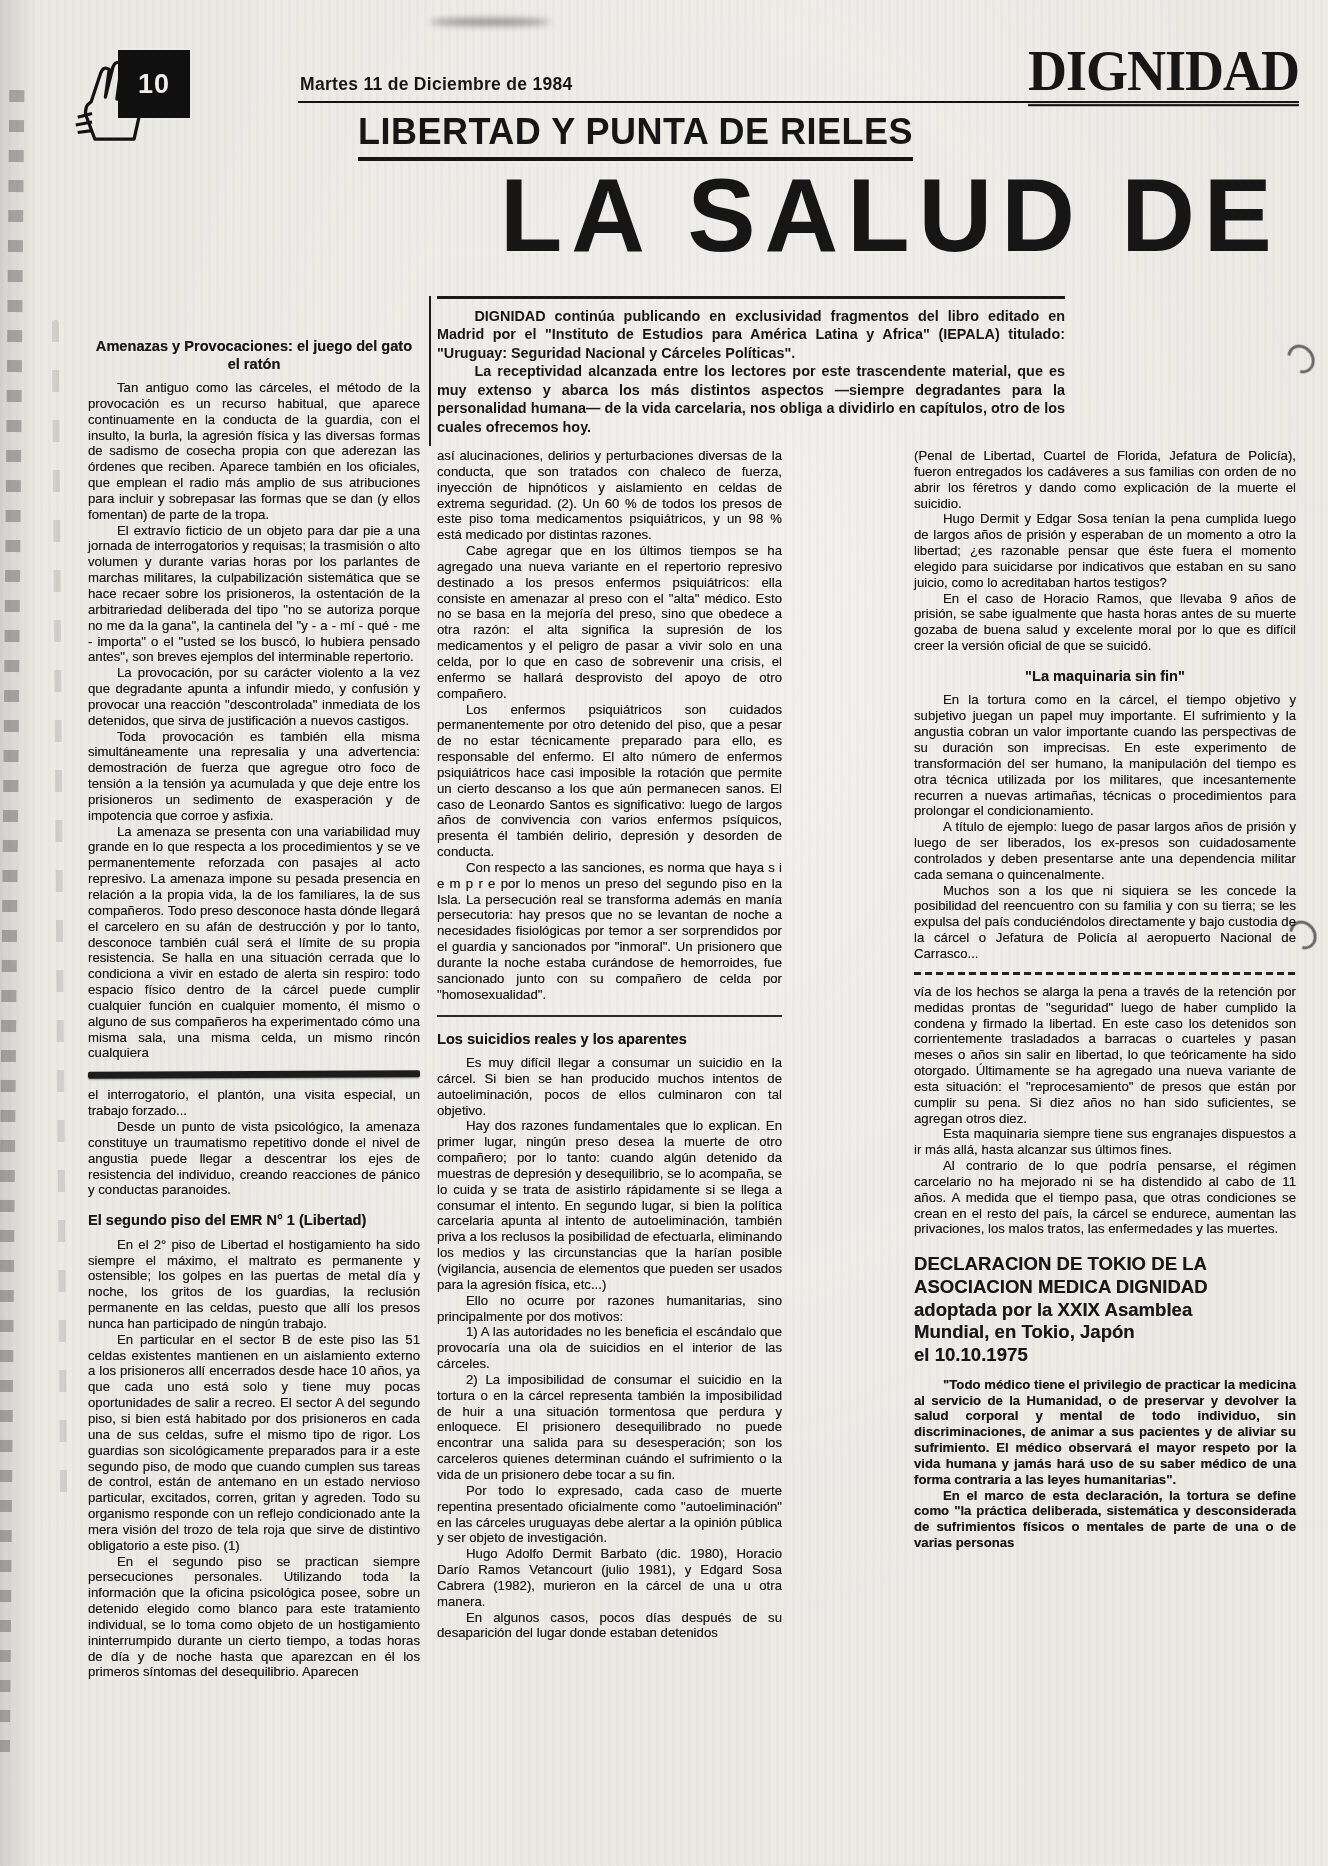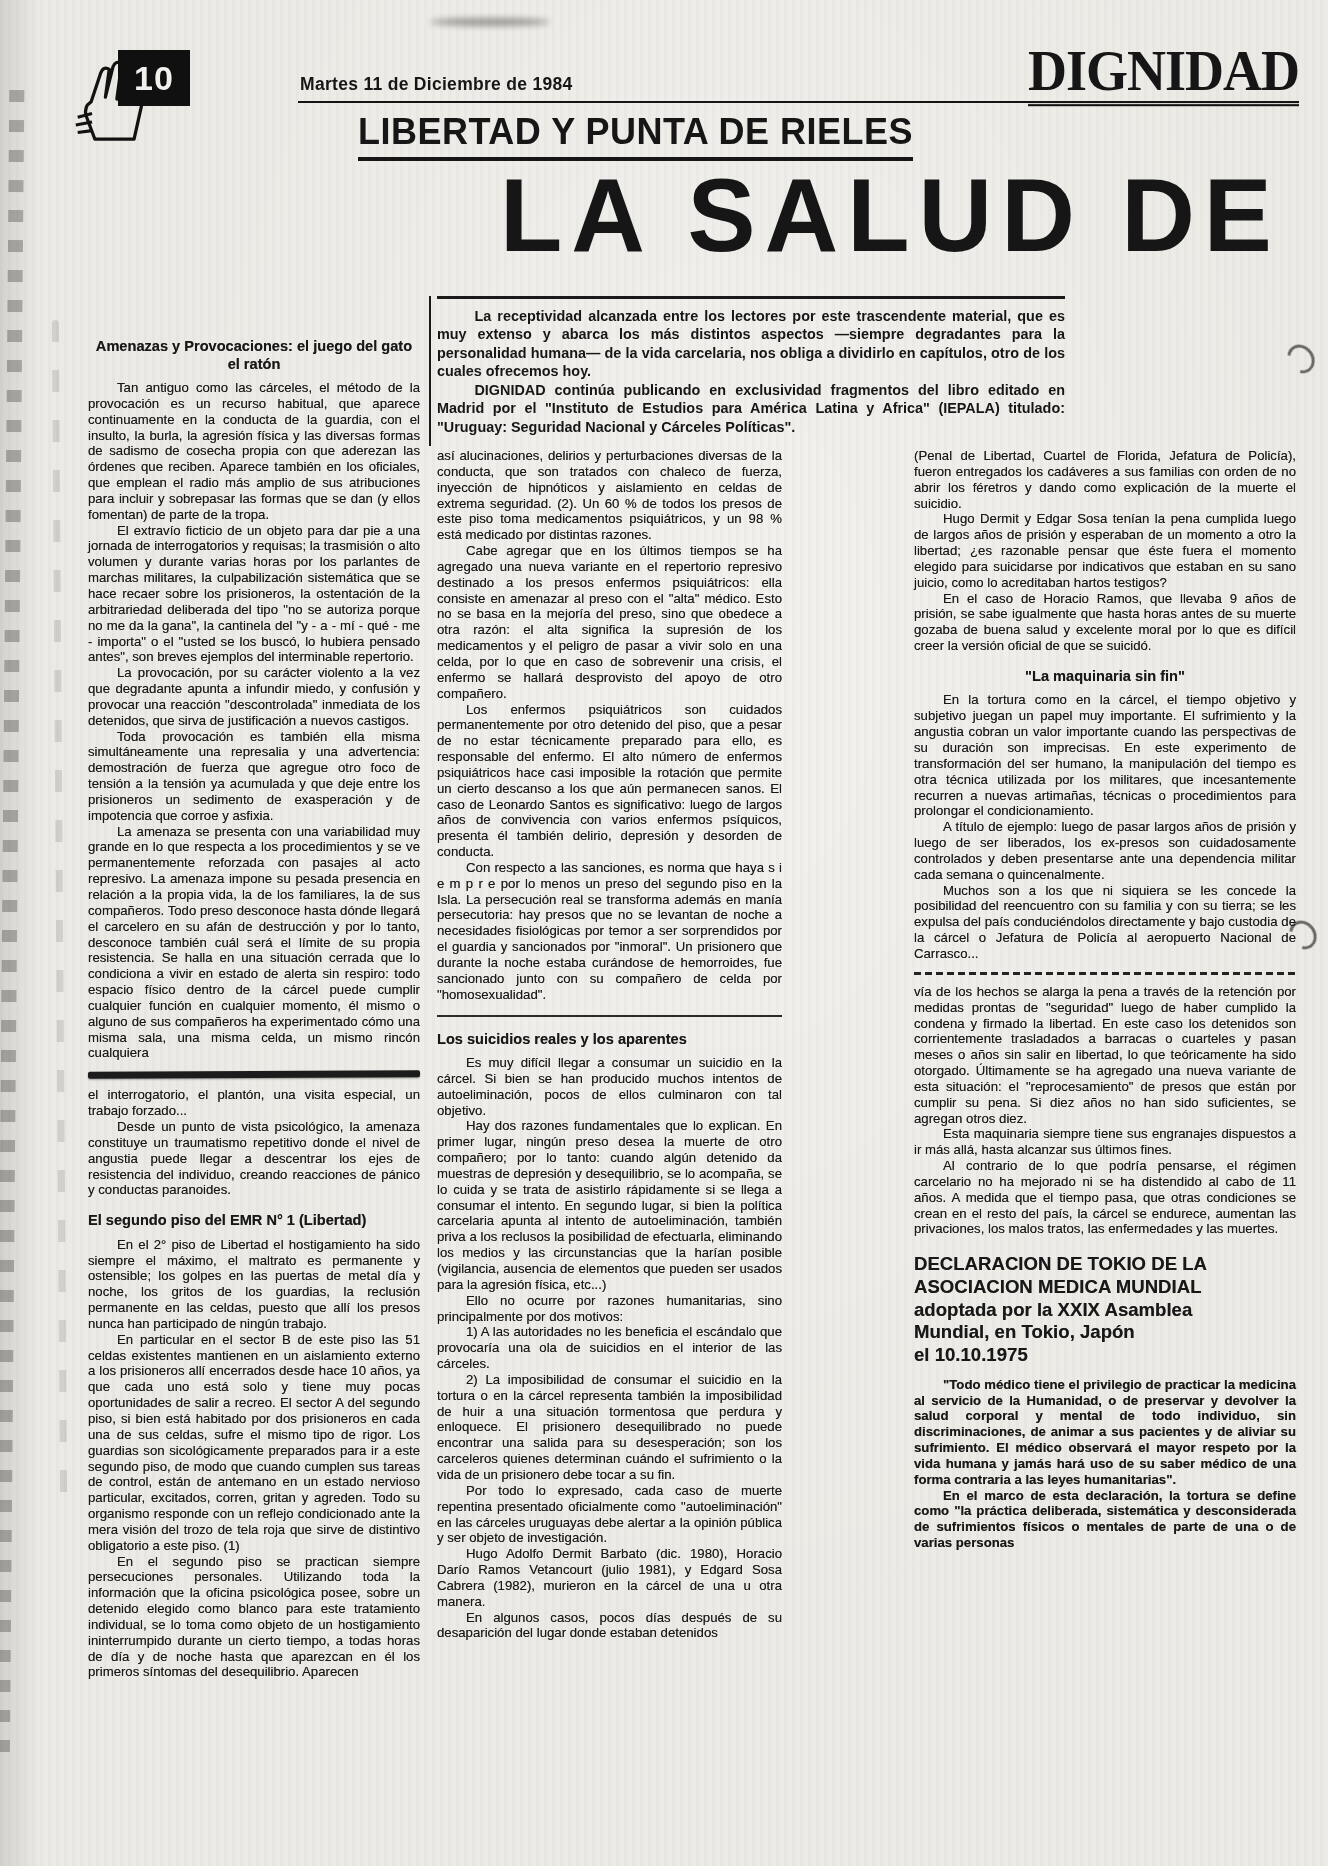--- a/index.html
+++ b/index.html
@@ -37,22 +37,22 @@
     position:absolute; width:26px; height:30px;
     border:3px solid rgba(50,50,50,0.7); border-radius:50%;
     border-left-color:transparent; transform:rotate(-35deg); filter:blur(0.4px);
   }
   .margin-mark.m1 { left:1288px; top:344px; }
   .margin-mark.m2 { left:1290px; top:920px; }
 
   
   .hand { position:absolute; left:66px; top:58px; }
   .pagenum {
-    position:absolute; left:118px; top:50px; width:72px; height:56px;
-    background:#101010; color:#f2f0ec; font-weight:bold; font-size:34px;
+    position:absolute; left:118px; top:50px; width:72px; height:68px;
+    background:#101010; color:#f2f0ec; font-weight:bold; font-size:27px;
     display:flex; align-items:center; justify-content:center;
     letter-spacing:1px;
   }
   .issue-date {
     position:absolute; left:300px; top:74px; width:730px;
     font-weight:bold; font-size:17.5px; letter-spacing:.3px;
   }
   .date-rule { position:absolute; left:298px; top:101px; width:732px; height:2px; background:#141414; }
   .masthead {
     position:absolute; left:1028px; top:44px;
@@ -132,22 +132,22 @@
   </div>
   <div class="pagenum">10</div>
   <div class="issue-date">Martes 11 de Diciembre de 1984</div>
   <div class="date-rule"></div>
   <div class="masthead">DIGNIDAD</div>
   <div class="kicker">LIBERTAD Y PUNTA DE RIELES</div>
   <div class="headline">LA SALUD DE</div>
 
   <div class="vrule"></div>
   <section class="intro">
+    <p>DIGNIDAD continúa publicando en exclusividad fragmentos del libro editado en Madrid por el "Instituto de Estudios para América Latina y Africa" (IEPALA) titulado: "Uruguay: Seguridad Nacional y Cárceles Políticas".</p>
     <p>La receptividad alcanzada entre los lectores por este trascendente material, que es muy extenso y abarca los más distintos aspectos —siempre degradantes para la personalidad humana— de la vida carcelaria, nos obliga a dividirlo en capítulos, otro de los cuales ofrecemos hoy.</p>
-    <p>DIGNIDAD continúa publicando en exclusividad fragmentos del libro editado en Madrid por el "Instituto de Estudios para América Latina y Africa" (IEPALA) titulado: "Uruguay: Seguridad Nacional y Cárceles Políticas".</p>
   </section>
 
   <section class="col col-left">
     <h2 style="margin-top:0;text-align:center;">Amenazas y Provocaciones: el juego del gato el ratón</h2>
     <p>Tan antiguo como las cárceles, el método de la provocación es un recurso habitual, que aparece continuamente en la conducta de la guardia, con el insulto, la burla, la agresión física y las diversas formas de sadismo de cosecha propia con que aderezan las órdenes que reciben. Aparece también en los oficiales, que emplean el radio más amplio de sus atribuciones para incluir y sobrepasar las formas que se dan (y ellos fomentan) de parte de la tropa.</p>
     <p>El extravío ficticio de un objeto para dar pie a una jornada de interrogatorios y requisas; la trasmisión o alto volumen y durante varias horas por los parlantes de marchas militares, la culpabilización sistemática que se hace recaer sobre los prisioneros, la ostentación de la arbitrariedad deliberada del tipo "no se autoriza porque no me da la gana", la cantinela del "y - a - mí - qué - me - importa" o el "usted se los buscó, lo hubiera pensado antes", son breves ejemplos del interminable repertorio.</p>
     <p>La provocación, por su carácter violento a la vez que degradante apunta a infundir miedo, y confusión y provocar una reacción "descontrolada" inmediata de los detenidos, que sirva de justificación a nuevos castigos.</p>
     <p>Toda provocación es también ella misma simultáneamente una represalia y una advertencia: demostración de fuerza que agregue otro foco de tensión a la tensión ya acumulada y que deje entre los prisioneros un sedimento de exasperación y de impotencia que corroe y asfixia.</p>
     <p>La amenaza se presenta con una variabilidad muy grande en lo que respecta a los procedimientos y se ve permanentemente reforzada con pasajes al acto represivo. La amenaza impone su pesada presencia en relación a la propia vida, la de los familiares, la de sus compañeros. Todo preso desconoce hasta dónde llegará el carcelero en su afán de destrucción y por lo tanto, desconoce también cuál será el límite de su propia resistencia. Se halla en una situación cerrada que lo condiciona a vivir en estado de alerta sin respiro: todo espacio físico dentro de la cárcel puede cumplir cualquier función en cualquier momento, él mismo o alguno de sus compañeros ha experimentado cómo una misma sala, una misma celda, un mismo rincón cualquiera</p>
     <div class="heavy-rule"></div>
@@ -183,21 +183,21 @@
     <h2 class="centered">"La maquinaria sin fin"</h2>
     <p>En la tortura como en la cárcel, el tiempo objetivo y subjetivo juegan un papel muy importante. El sufrimiento y la angustia cobran un valor importante cuando las perspectivas de su duración son imprecisas. En este experimento de transformación del ser humano, la manipulación del tiempo es otra técnica utilizada por los militares, que incesantemente recurren a nuevas artimañas, técnicas o procedimientos para prolongar el condicionamiento.</p>
     <p>A título de ejemplo: luego de pasar largos años de prisión y luego de ser liberados, los ex-presos son cuidadosamente controlados y deben presentarse ante una dependencia militar cada semana o quincenalmente.</p>
     <p>Muchos son a los que ni siquiera se les concede la posibilidad del reencuentro con su familia y con su tierra; se les expulsa del país conduciéndolos directamente y bajo custodia de la cárcel o Jefatura de Policía al aeropuerto Nacional de Carrasco...</p>
     <div class="dash-rule"></div>
     <p class="flush">vía de los hechos se alarga la pena a través de la retención por medidas prontas de "seguridad" luego de haber cumplido la condena y firmado la libertad. En este caso los detenidos son corrientemente trasladados a barracas o cuarteles y pasan meses o años sin salir en libertad, lo que teóricamente ha sido otorgado. Últimamente se ha agregado una nueva variante de esta situación: el "reprocesamiento" de presos que están por cumplir su pena. Si diez años no han sido suficientes, se agregan otros diez.</p>
     <p>Esta maquinaria siempre tiene sus engranajes dispuestos a ir más allá, hasta alcanzar sus últimos fines.</p>
     <p>Al contrario de lo que podría pensarse, el régimen carcelario no ha mejorado ni se ha distendido al cabo de 11 años. A medida que el tiempo pasa, que otras condiciones se crean en el resto del país, la cárcel se endurece, aumentan las privaciones, los malos tratos, las enfermedades y las muertes.</p>
     <div class="tokyo">
       <div>DECLARACION DE TOKIO DE LA</div>
-      <div>ASOCIACION MEDICA MUNDIAL</div>
+      <div>ASOCIACION MEDICA DIGNIDAD</div>
       <div>adoptada por la XXIX Asamblea</div>
       <div>Mundial, en Tokio, Japón</div>
       <div>el 10.10.1975</div>
     </div>
     <p class="bold">"Todo médico tiene el privilegio de practicar la medicina al servicio de la Humanidad, o de preservar y devolver la salud corporal y mental de todo individuo, sin discriminaciones, de animar a sus pacientes y de aliviar su sufrimiento. El médico observará el mayor respeto por la vida humana y jamás hará uso de su saber médico de una forma contraria a las leyes humanitarias".</p>
     <p class="bold">En el marco de esta declaración, la tortura se define como "la práctica deliberada, sistemática y desconsiderada de sufrimientos físicos o mentales de parte de una o de varias personas</p>
   </section>
 
 </div>
 

